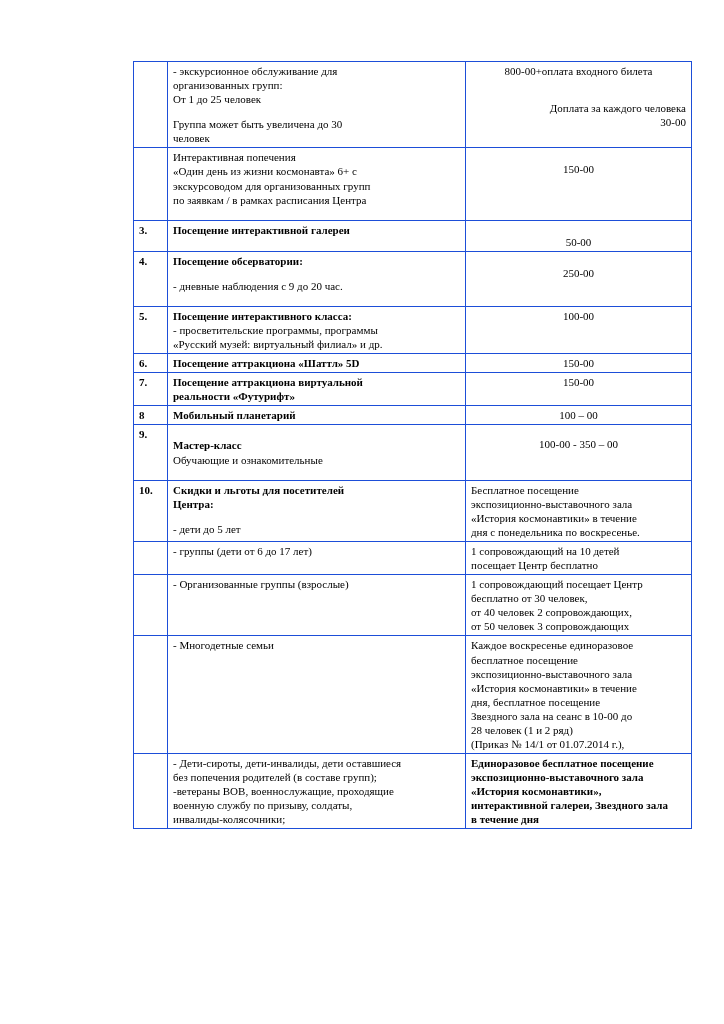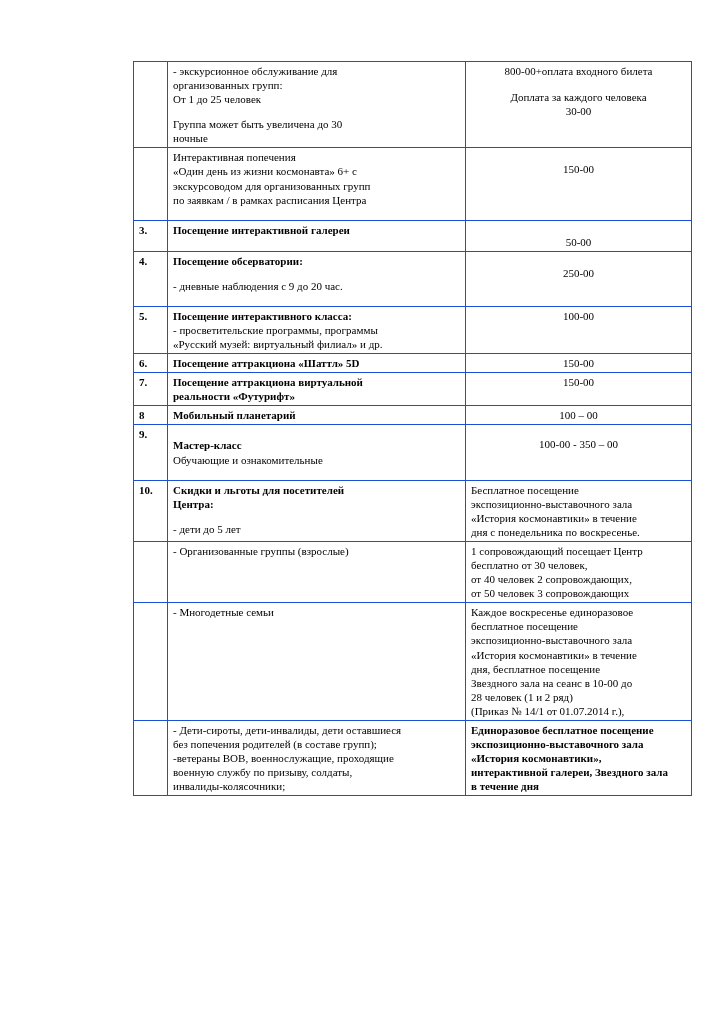--- a/index.html
+++ b/index.html
@@ -51,21 +51,21 @@
   td.price { text-align: center; }
   td.price-left { text-align: left; }
 
   .b { font-weight: bold; }
   .just { text-align: justify; text-justify: inter-word; }
   .spacer-line { display: block; height: 11px; }
   .nw { white-space: nowrap; font-weight: bold; }
   .pricetop { padding-top: 3px; }
   .lowered { display:block; margin-top: 10px; }
   .lowered2 { display:block; margin-top: 12px; }
-  .lowered3 { display:block; margin-top: 12px; }
+  .lowered3 { display:block; margin-top: 23px; text-align: right; }
   .tight { line-height: 1.22; margin-left: 28px; }
 </style>
 </head>
 <body>
 
 <div class="page">
 
   <table class="price-table">
     <colgroup>
       <col class="c-num">
@@ -75,21 +75,21 @@
     <tbody>
 
       <tr>
         <td class="num"></td>
         <td class="desc">
           <span>- экскурсионное обслуживание для</span><br>
           <span>организованных групп:</span><br>
           <span>От 1 до 25 человек</span>
           <span class="spacer-line"></span>
           <span>Группа может быть увеличена  до 30</span><br>
-          <span>ночные</span>
+          <span>человек</span>
         </td>
         <td class="price">
           <span>800-00+оплата входного билета</span>
           <span class="lowered3">
             <span>Доплата за каждого человека</span><br>
             <span>30-00</span>
           </span>
         </td>
       </tr>
 
@@ -199,20 +199,31 @@
           <span>- дети до 5 лет</span>
         </td>
         <td class="price-left">
           <span>Бесплатное посещение</span><br>
           <span>экспозиционно-выставочного зала</span><br>
           <span>«История космонавтики» в течение</span><br>
           <span>дня с понедельника по воскресенье.</span>
         </td>
       </tr>
 
+      <tr>
+        <td class="num"></td>
+        <td class="desc">
+          <span>- группы (дети от 6 до 17 лет)</span>
+          <span class="spacer-line"></span>
+        </td>
+        <td class="price-left">
+          <span>1 сопровождающий на 10 детей</span><br>
+          <span>посещает Центр бесплатно</span>
+        </td>
+      </tr>
 
       <tr>
         <td class="num"></td>
         <td class="desc">
           <span>- Организованные группы (взрослые)</span>
         </td>
         <td class="price-left">
           <span>1 сопровождающий посещает Центр</span><br>
           <span>бесплатно от 30 человек,</span><br>
           <span>от 40 человек 2 сопровождающих,</span><br>

